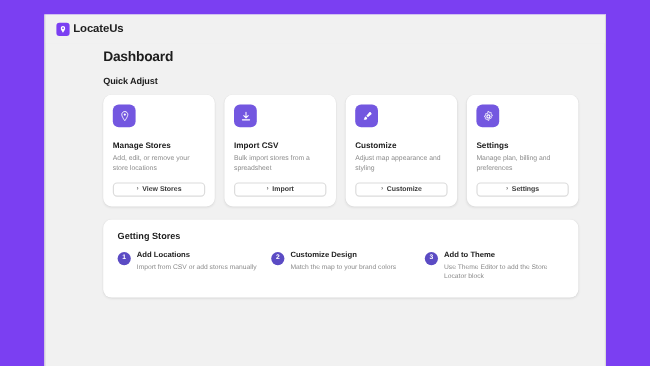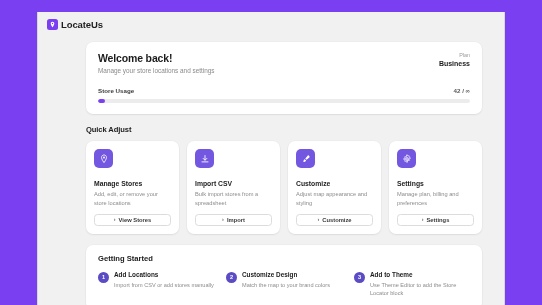--- a/index.html
+++ b/index.html
@@ -276,43 +276,22 @@
           <path d="M8 1.6c-2.3 0-4.1 1.8-4.1 4.1 0 3 4.1 8.7 4.1 8.7s4.1-5.7 4.1-8.7c0-2.3-1.8-4.1-4.1-4.1z" fill="#ffffff"></path>
           <circle cx="8" cy="5.7" r="1.6" fill="#7B3FF2"></circle>
         </svg>
       </span>
       <span class="logo-text">LocateUs</span>
     </div>
   </div>
 
   <div class="page">
 
-
-    <div class="card welcome-card">
-      <div class="welcome-top">
-        <div>
-          <div class="welcome-title">Welcome back!</div>
-          <div class="welcome-sub">Manage your store locations and settings</div>
-        </div>
-        <div class="plan-box">
-          <div class="plan-label">Plan</div>
-          <div class="plan-value">Business</div>
-        </div>
-      </div>
-
-      <div class="usage-block">
-        <div class="usage-row">
-          <span class="usage-label">Store Usage</span>
-          <span class="usage-value">42 / ∞</span>
-        </div>
-        <div class="usage-track">
-          <div class="usage-fill" style="width: 2%;"></div>
-        </div>
-      </div>
-    </div>
+    <div class="page-title">Dashboard</div>
+
 
     <div class="section-heading">Quick Adjust</div>
 
     <div class="qa-grid">
 
       <div class="card qa-card">
         <span class="qa-icon">
           <svg width="10" height="10" viewBox="0 0 16 16" fill="none">
             <path d="M8 1.5c-2.2 0-4 1.8-4 4 0 2.9 4 8.3 4 8.3s4-5.4 4-8.3c0-2.2-1.8-4-4-4z" stroke="#ffffff" stroke-width="1.3" fill="none"></path>
             <circle cx="8" cy="5.5" r="1.5" fill="#ffffff"></circle>
@@ -367,21 +346,21 @@
         <div class="qa-desc">Manage plan, billing and preferences</div>
         <button class="qa-btn">
           <span class="chev">›</span>
           <span>Settings</span>
         </button>
       </div>
 
     </div>
 
     <div class="card gs-card">
-      <div class="gs-heading">Getting Started</div>
+      <div class="gs-heading">Getting Stores</div>
       <div class="gs-grid">
 
         <div class="gs-step">
           <span class="gs-num">1</span>
           <div class="gs-text">
             <div class="gs-title">Add Locations</div>
             <div class="gs-desc">Import from CSV or add stores manually</div>
           </div>
         </div>
 

